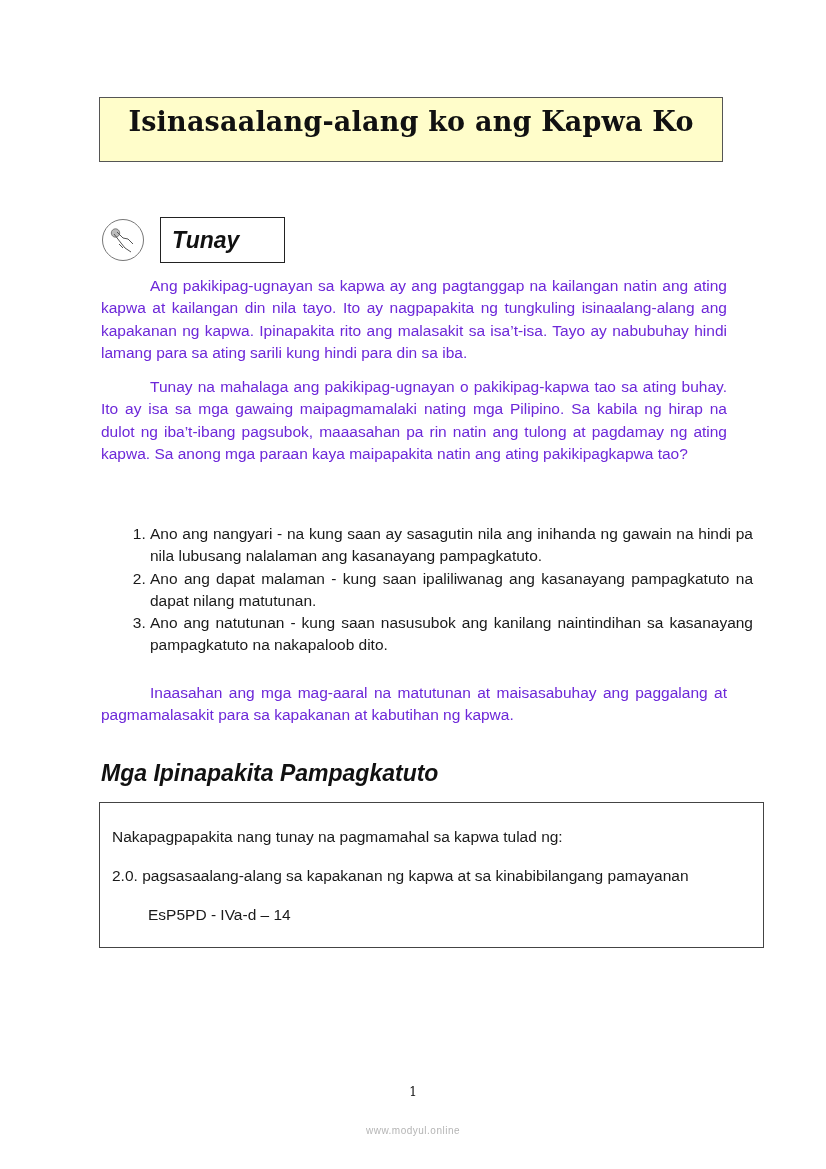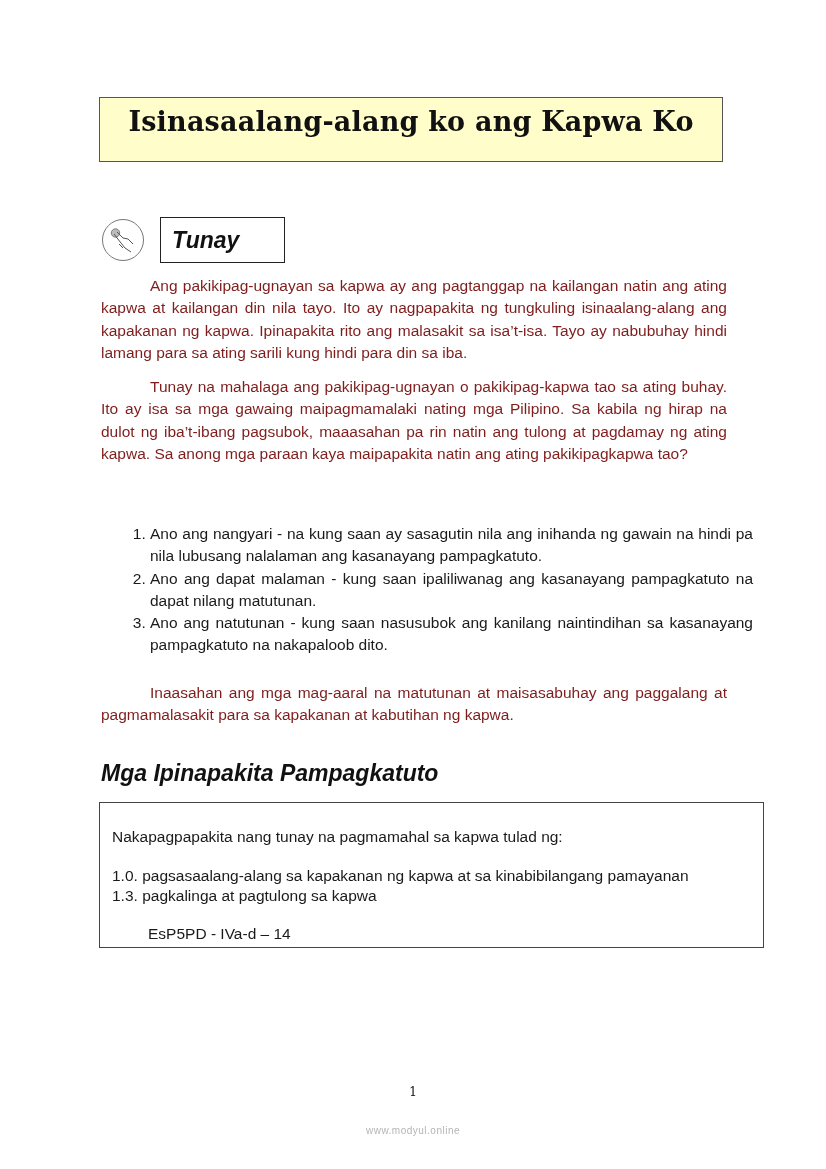--- a/index.html
+++ b/index.html
@@ -14,21 +14,21 @@
     font-size: 27px; color: #111; letter-spacing: 0.2px;
   }
   .hand-icon { position: absolute; left: 101px; top: 218px; width: 44px; height: 44px; }
   .alamin-box {
     position: absolute; left: 160px; top: 217px; width: 125px; height: 46px;
     border: 1px solid #222; box-sizing: border-box; display: flex; align-items: center; padding-left: 11px;
   }
   .alamin-box span { font-weight: bold; font-style: italic; font-size: 23px; }
   .para {
     position: absolute; left: 101px; width: 626px; font-size: 15.5px; line-height: 22.3px;
-    text-align: justify; margin: 0; color: #7f1d1d;
+    text-align: justify; margin: 0; color: #6d28d9;
   }
   .para .indent { display: inline-block; width: 49px; }
   .p1 { top: 275px; }
   .p2 { top: 376px; }
   .p3 { top: 682px; }
   ol.steps {
     position: absolute; left: 124px; top: 523px; width: 603px; margin: 0; padding: 0 0 0 26px;
     font-size: 15.5px; line-height: 22.3px; color: #1a1a1a;
   }
   ol.steps li { text-align: justify; padding-left: 0; }
@@ -73,19 +73,18 @@
   <li>Ano ang natutunan - kung saan nasusubok ang kanilang naintindihan sa kasanayang pampagkatuto na nakapaloob dito.</li>
 </ol>
 
 <p class="para p3"><span class="indent"></span><span>Inaasahan ang mga mag-aaral na matutunan at maisasabuhay ang paggalang at pagmamalasakit para sa kapakanan at kabutihan ng kapwa.</span></p>
 
 <h2 class="section-title">Mga Ipinapakita Pampagkatuto</h2>
 
 <div class="comp-box">
   <p>Nakapagpapakita nang tunay na pagmamahal sa kapwa tulad ng:</p>
   <div class="gap"></div>
-  <p>1.0. pagsasaalang-alang sa kapakanan ng kapwa at sa kinabibilangang pamayanan</p>
-  <p>1.3. pagkalinga at pagtulong sa kapwa</p>
+  <p>2.0. pagsasaalang-alang sa kapakanan ng kapwa at sa kinabibilangang pamayanan</p>
   <p class="code">EsP5PD - IVa-d – 14</p>
 </div>
 
 <div class="page-num">1</div>
 <div class="watermark">www.modyul.online</div>
 
 </body></html>

